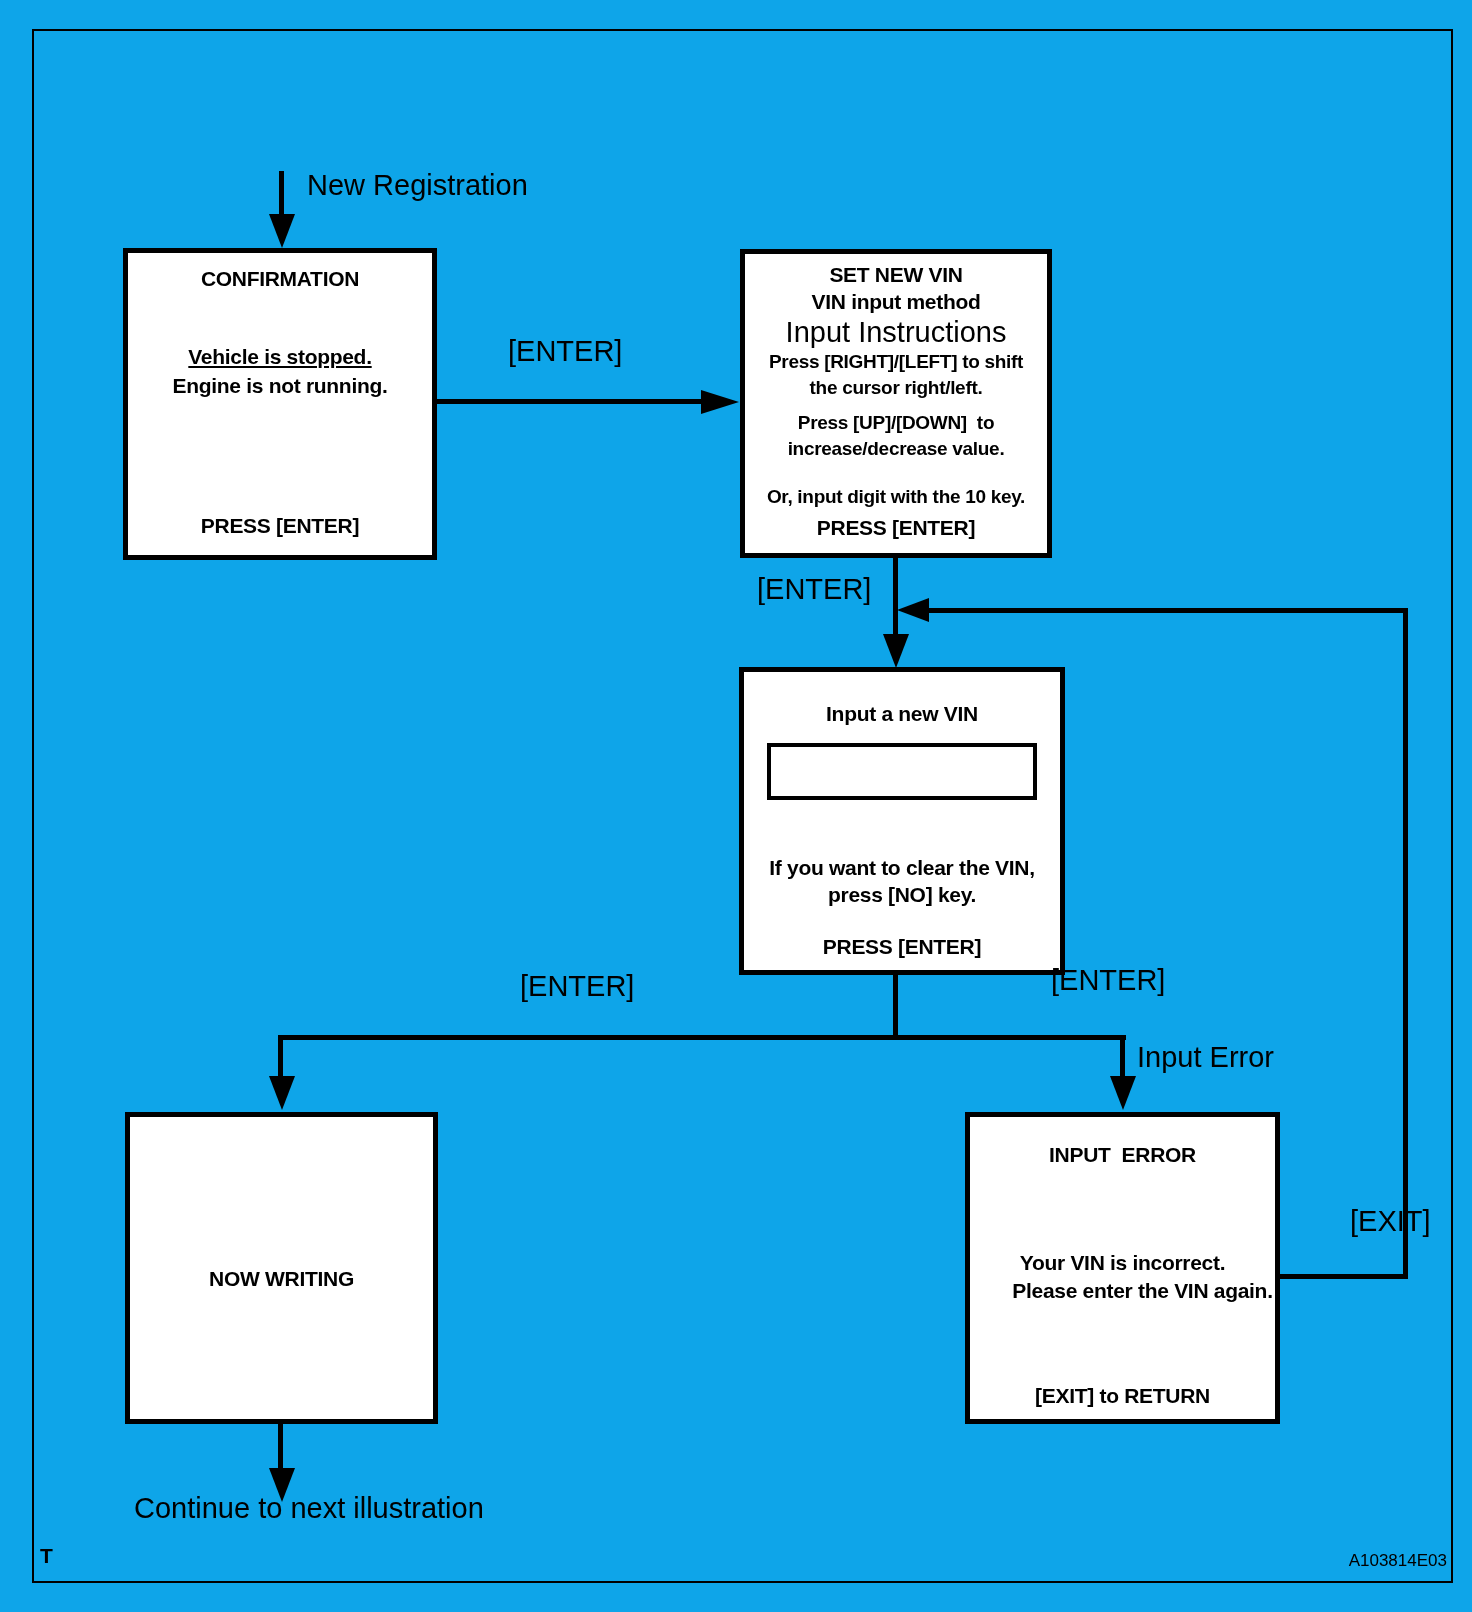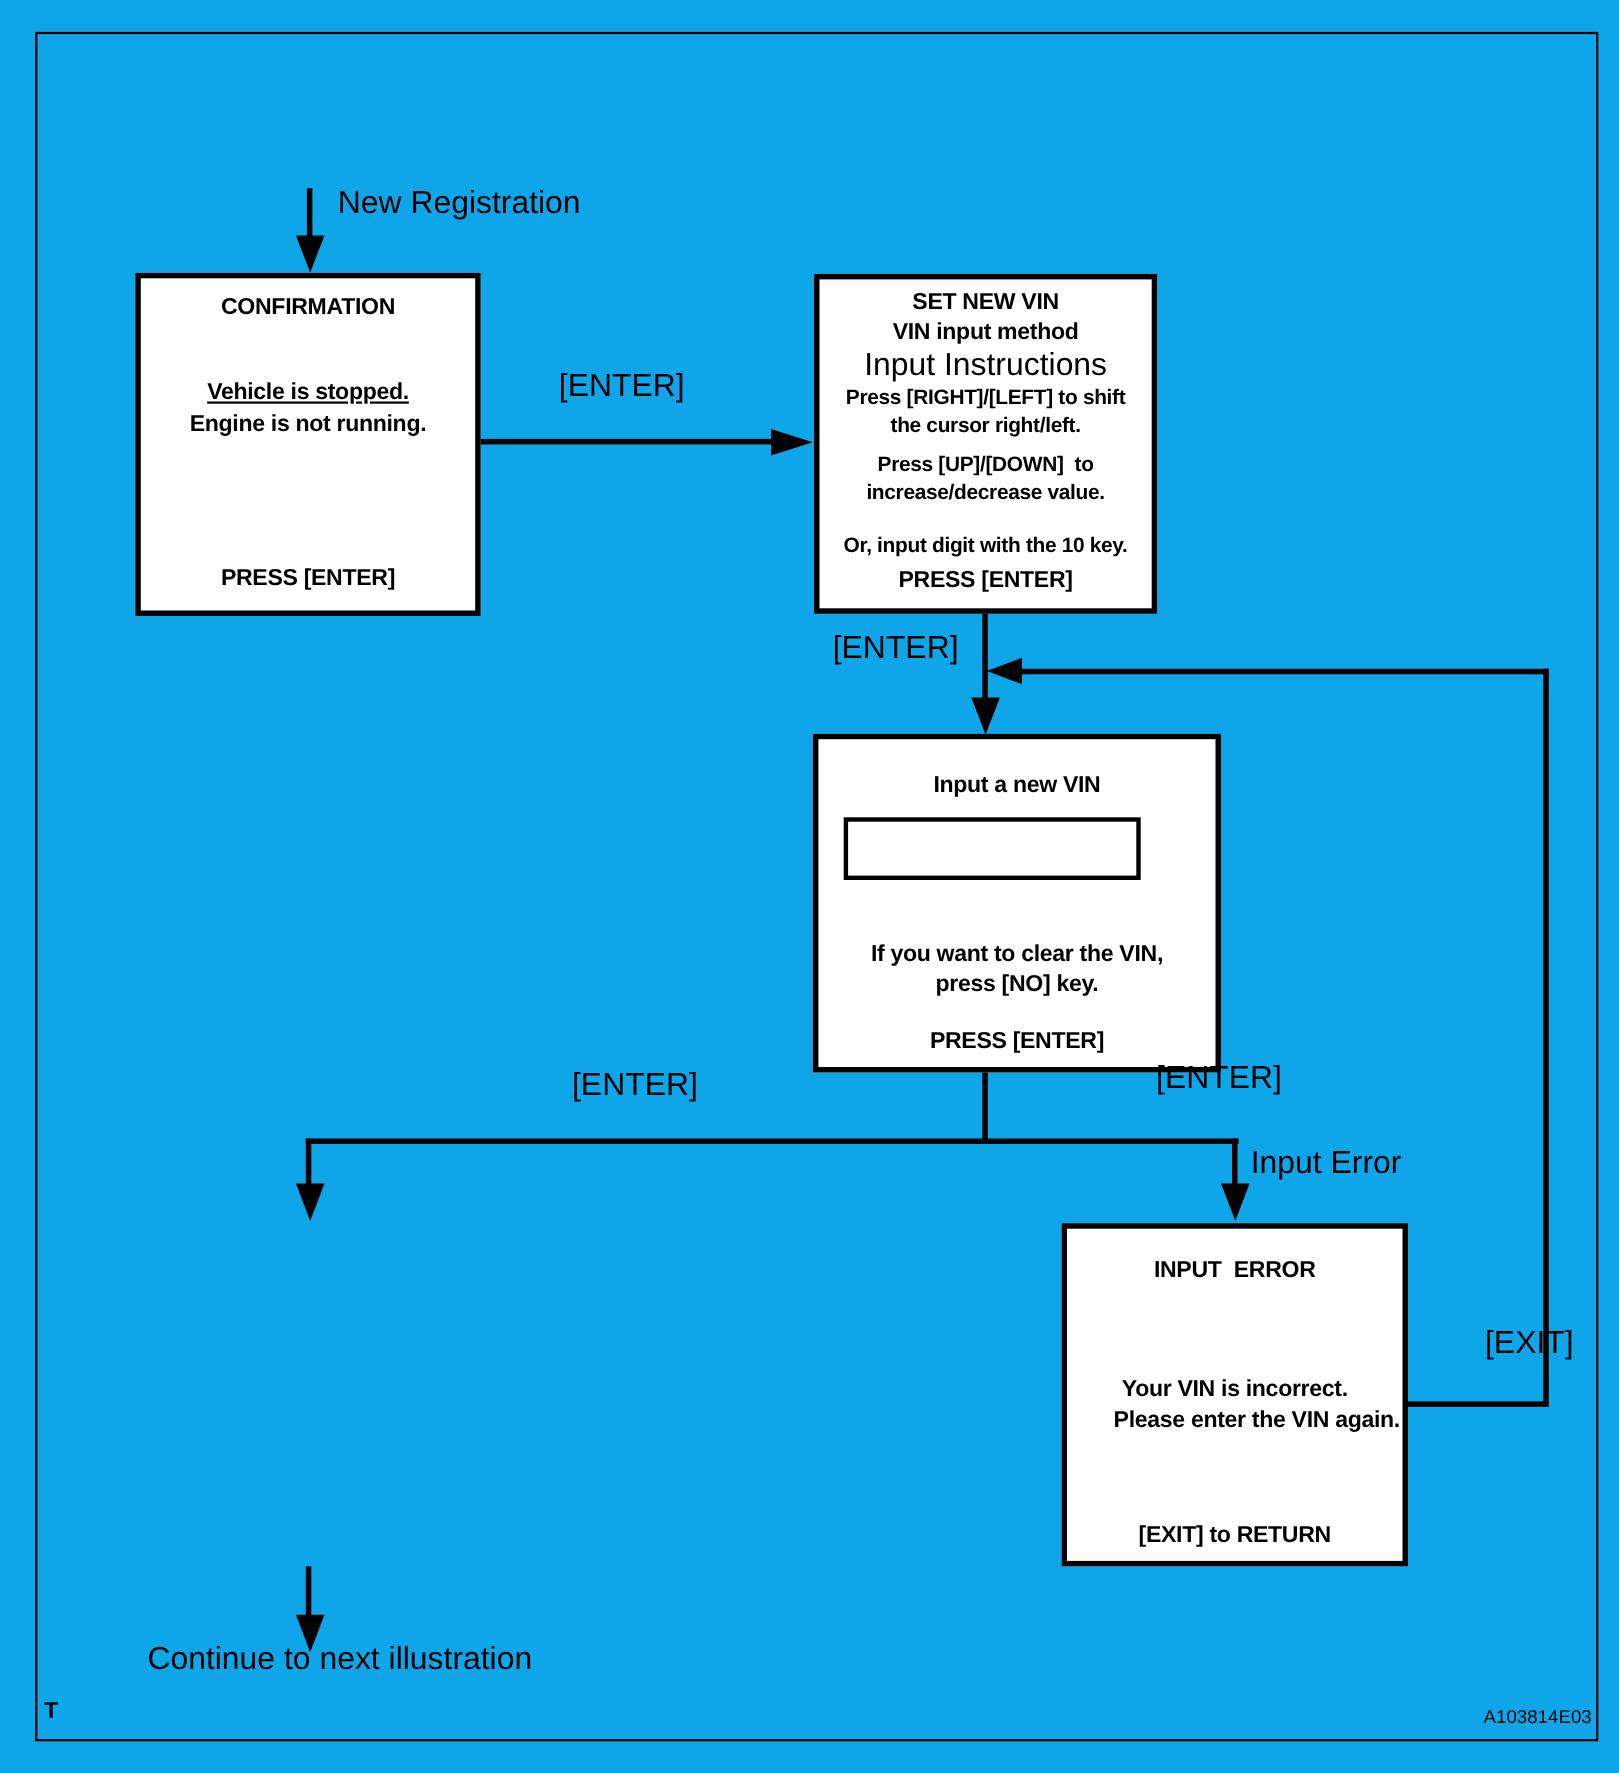--- a/index.html
+++ b/index.html
@@ -89,40 +89,43 @@
   <div class="label" style="left:757px; top:574px;">[ENTER]</div>
   <div class="line" style="left:893px; top:558px; width:5px; height:80px;"></div>
   <div class="tri tri-down" style="left:883px; top:634px;"></div>
 
   <div class="tri tri-left" style="left:897px; top:598px;"></div>
   <div class="line" style="left:927px; top:608px; width:481px; height:5px;"></div>
   <div class="line" style="left:1403px; top:608px; width:5px; height:671px;"></div>
   <div class="line" style="left:1280px; top:1274px; width:128px; height:5px;"></div>
   <div class="label" style="left:1350px; top:1206px;">[EXIT]</div>
 
-  <div class="fbox" style="left:739px; top:667px; width:371px; height:308px;">
+  <div class="fbox" style="left:739px; top:667px; width:326px; height:308px;">
     <div class="bx bold21" style="top:28px;">Input a new VIN</div>
     <div class="vin-field" style="left:23px; top:71px; width:270px; height:57px;"></div>
     <div class="bx bold21" style="top:182px;">If you want to clear the VIN,</div>
     <div class="bx bold21" style="top:209px;">press [NO] key.</div>
     <div class="bx bold21" style="bottom:10px;">PRESS [ENTER]</div>
   </div>
 
   <div class="line" style="left:893px; top:975px; width:5px; height:65px;"></div>
   <div class="line" style="left:278px; top:1035px; width:848px; height:5px;"></div>
 
   <div class="label" style="left:520px; top:971px;">[ENTER]</div>
   <div class="line" style="left:278px; top:1035px; width:5px; height:44px;"></div>
   <div class="tri tri-down" style="left:269px; top:1076px;"></div>
 
   <div class="label" style="left:1051px; top:965px;">[ENTER]</div>
   <div class="label" style="left:1137px; top:1042px;">Input Error</div>
   <div class="line" style="left:1120px; top:1035px; width:5px; height:44px;"></div>
   <div class="tri tri-down" style="left:1110px; top:1076px;"></div>
 
+  <div class="fbox" style="left:125px; top:1112px; width:313px; height:312px;">
+    <div class="bx bold21" style="top:148px;">NOW WRITING</div>
+  </div>
 
   <div class="fbox" style="left:965px; top:1112px; width:315px; height:312px;">
     <div class="bx bold21" style="top:24px;">INPUT&nbsp; ERROR</div>
     <div class="bx bold21" style="top:132px;">Your VIN is incorrect.</div>
     <div class="bx bold21" style="top:160px;margin-left:20px;">Please enter the VIN again.</div>
     <div class="bx bold21" style="bottom:10px;">[EXIT] to RETURN</div>
   </div>
 
   <div class="line" style="left:278px; top:1424px; width:5px; height:46px;"></div>
   <div class="tri tri-down" style="left:269px; top:1468px;"></div>

